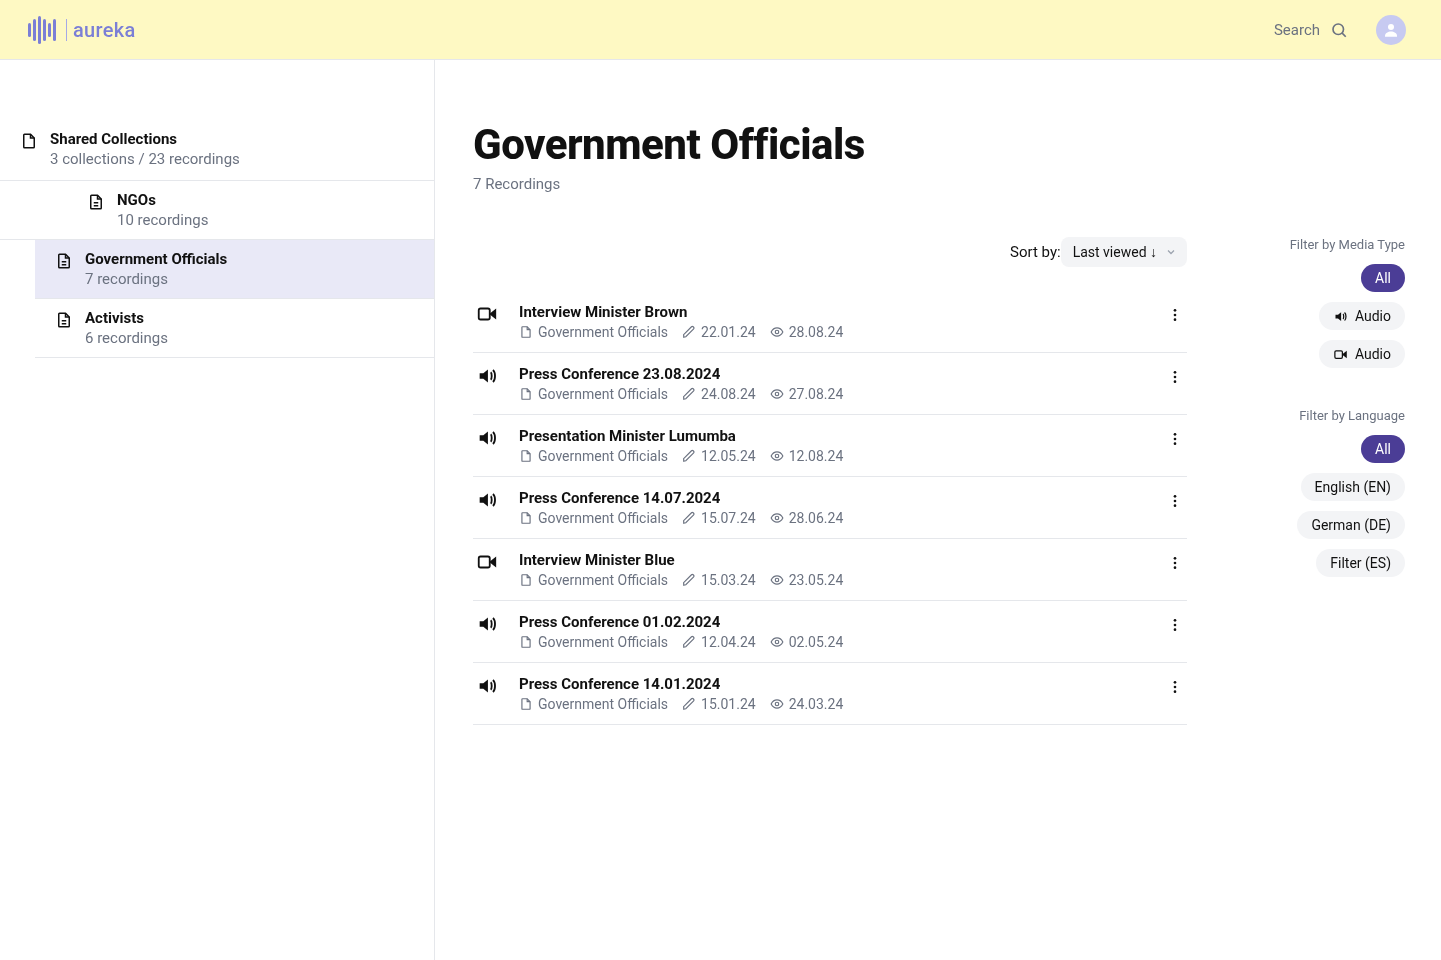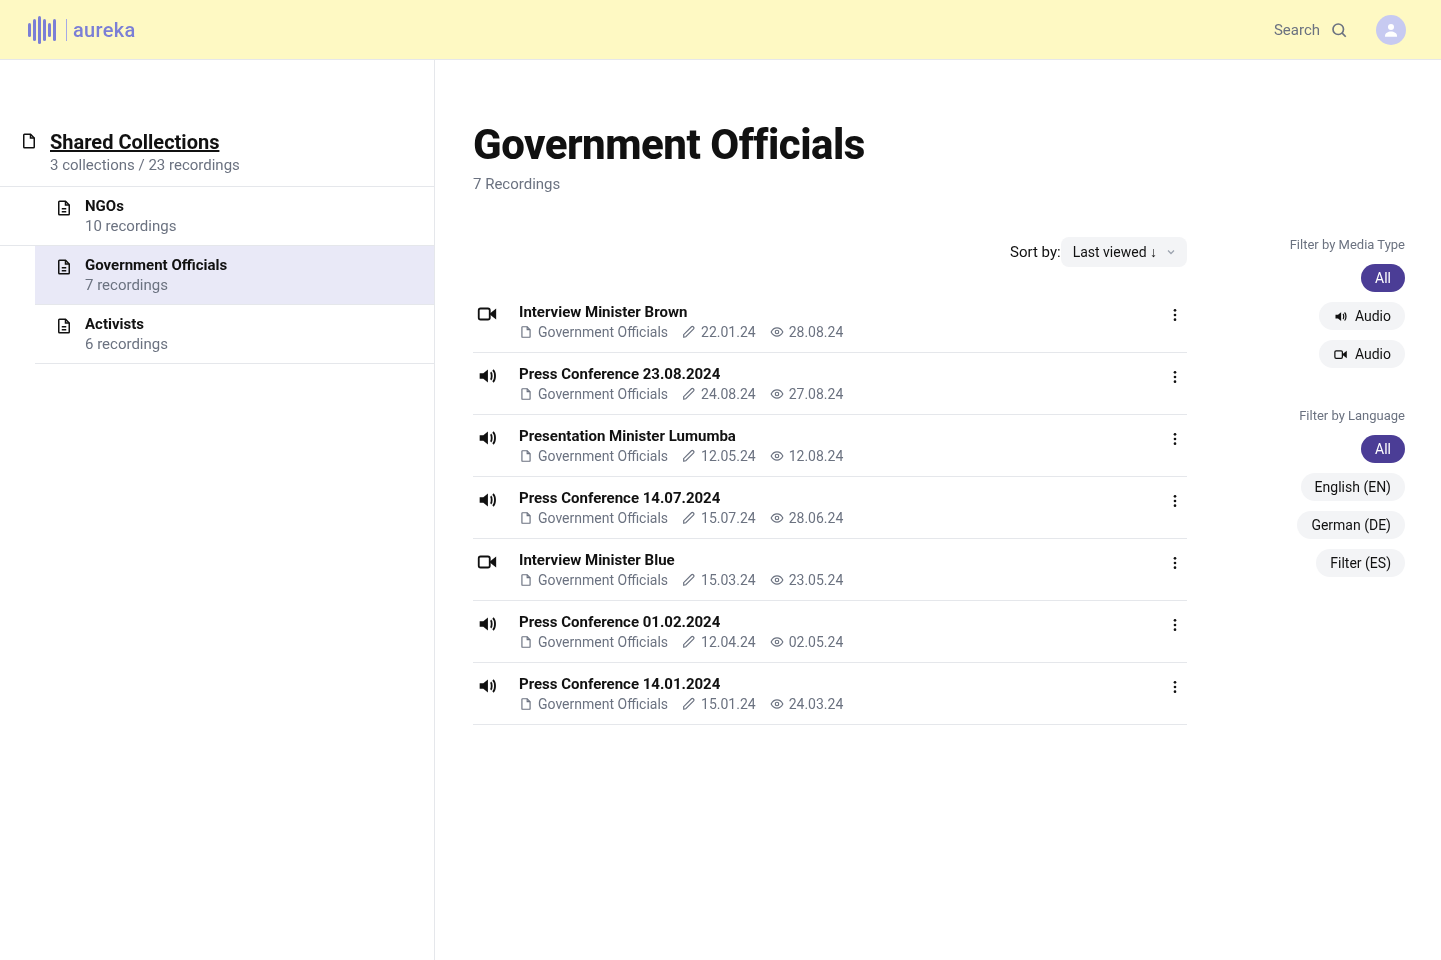--- a/index.html
+++ b/index.html
@@ -43,30 +43,30 @@
 .avatar { width: 30px; height: 30px; border-radius: 50%; background: #c7caf1; display:flex; align-items:center; justify-content:center; }
 .avatar svg { width: 18px; height:18px; fill:#fff; }
 
 
 .body { display: flex; flex: 1; min-height: 0; }
 
 
 .sidebar { width: 435px; border-right: 1px solid #e5e7eb; padding-top: 70px; }
 .side-header { display:flex; align-items:flex-start; gap:12px; padding: 0 20px 12px 20px; }
 .side-header .icon { margin-top:2px; }
-.side-header .title { font-weight:700; font-size:20px;text-decoration:underline; }
+.side-header .title { font-weight:700; font-size:15px; }
 .side-header .sub { color:#6b7280; font-size:15px; margin-top:2px; }
 .side-list { margin-left: 35px; }
 .side-item {
   display:flex; align-items:flex-start; gap:12px;
   padding: 10px 20px;
   border-bottom: 1px solid #e5e7eb;
   cursor:pointer;
 }
-.side-item:first-child { border-top: 1px solid #e5e7eb; margin-left: -35px; padding-left: 55px; }
+.side-item:first-child { border-top: 1px solid #e5e7eb; margin-left: -35px; padding-left: 87px; }
 .side-item .icon { margin-top:2px; }
 .side-item .title { font-weight:700; font-size:15px; }
 .side-item .sub { color:#6b7280; font-size:15px; margin-top:2px; }
 .side-item.active { background: #e9e9f7; }
 
 
 .main { flex:1; padding: 60px 36px 0 38px; overflow:auto; }
 .main h1 { font-size: 42px; font-weight: 800; letter-spacing: -0.5px; }
 .main .subtitle { color:#6b7280; font-size:15px; margin-top:6px; }
 

